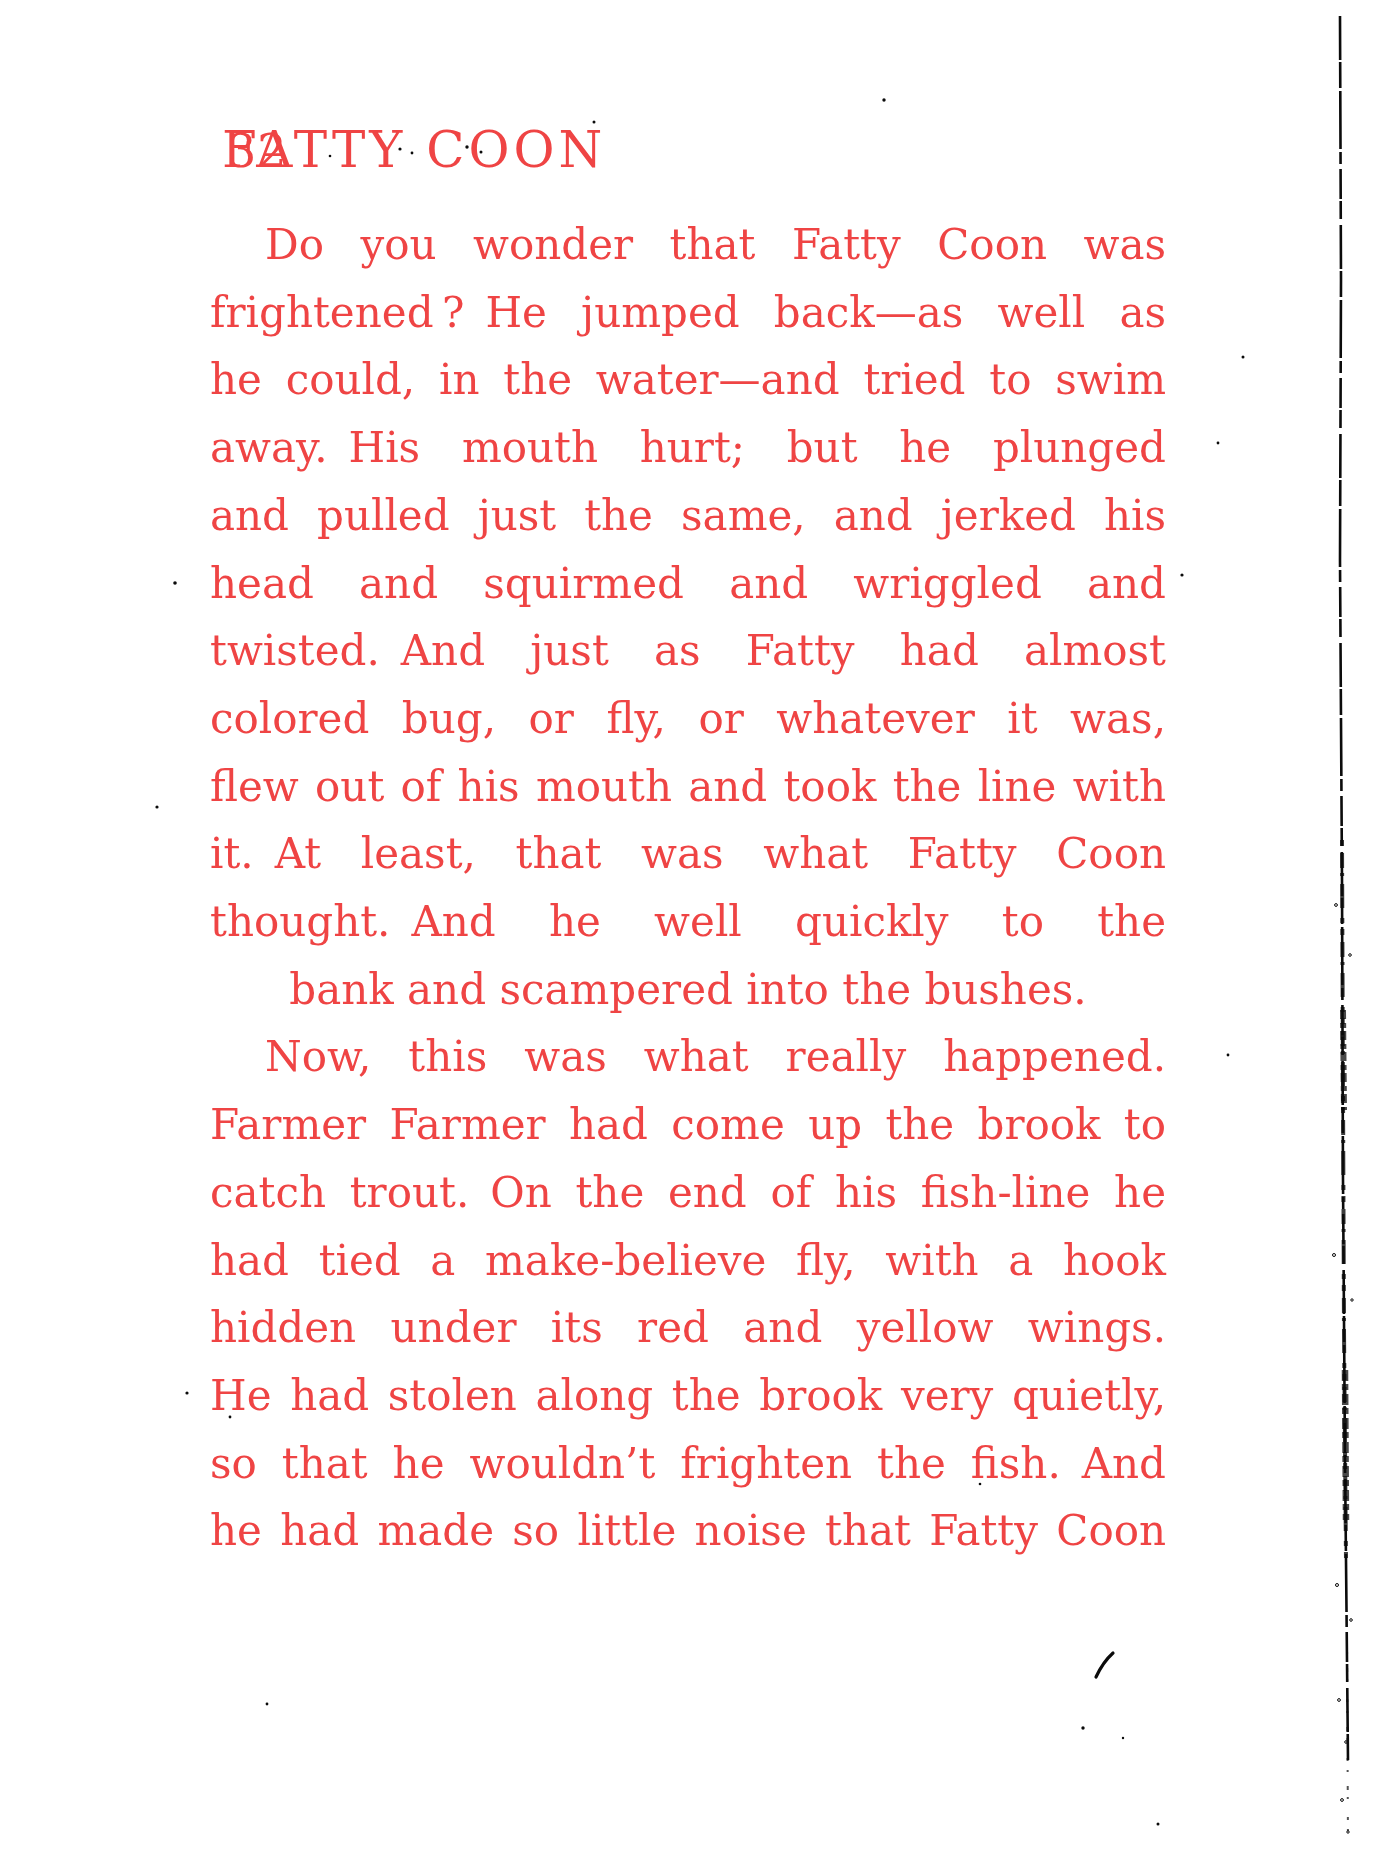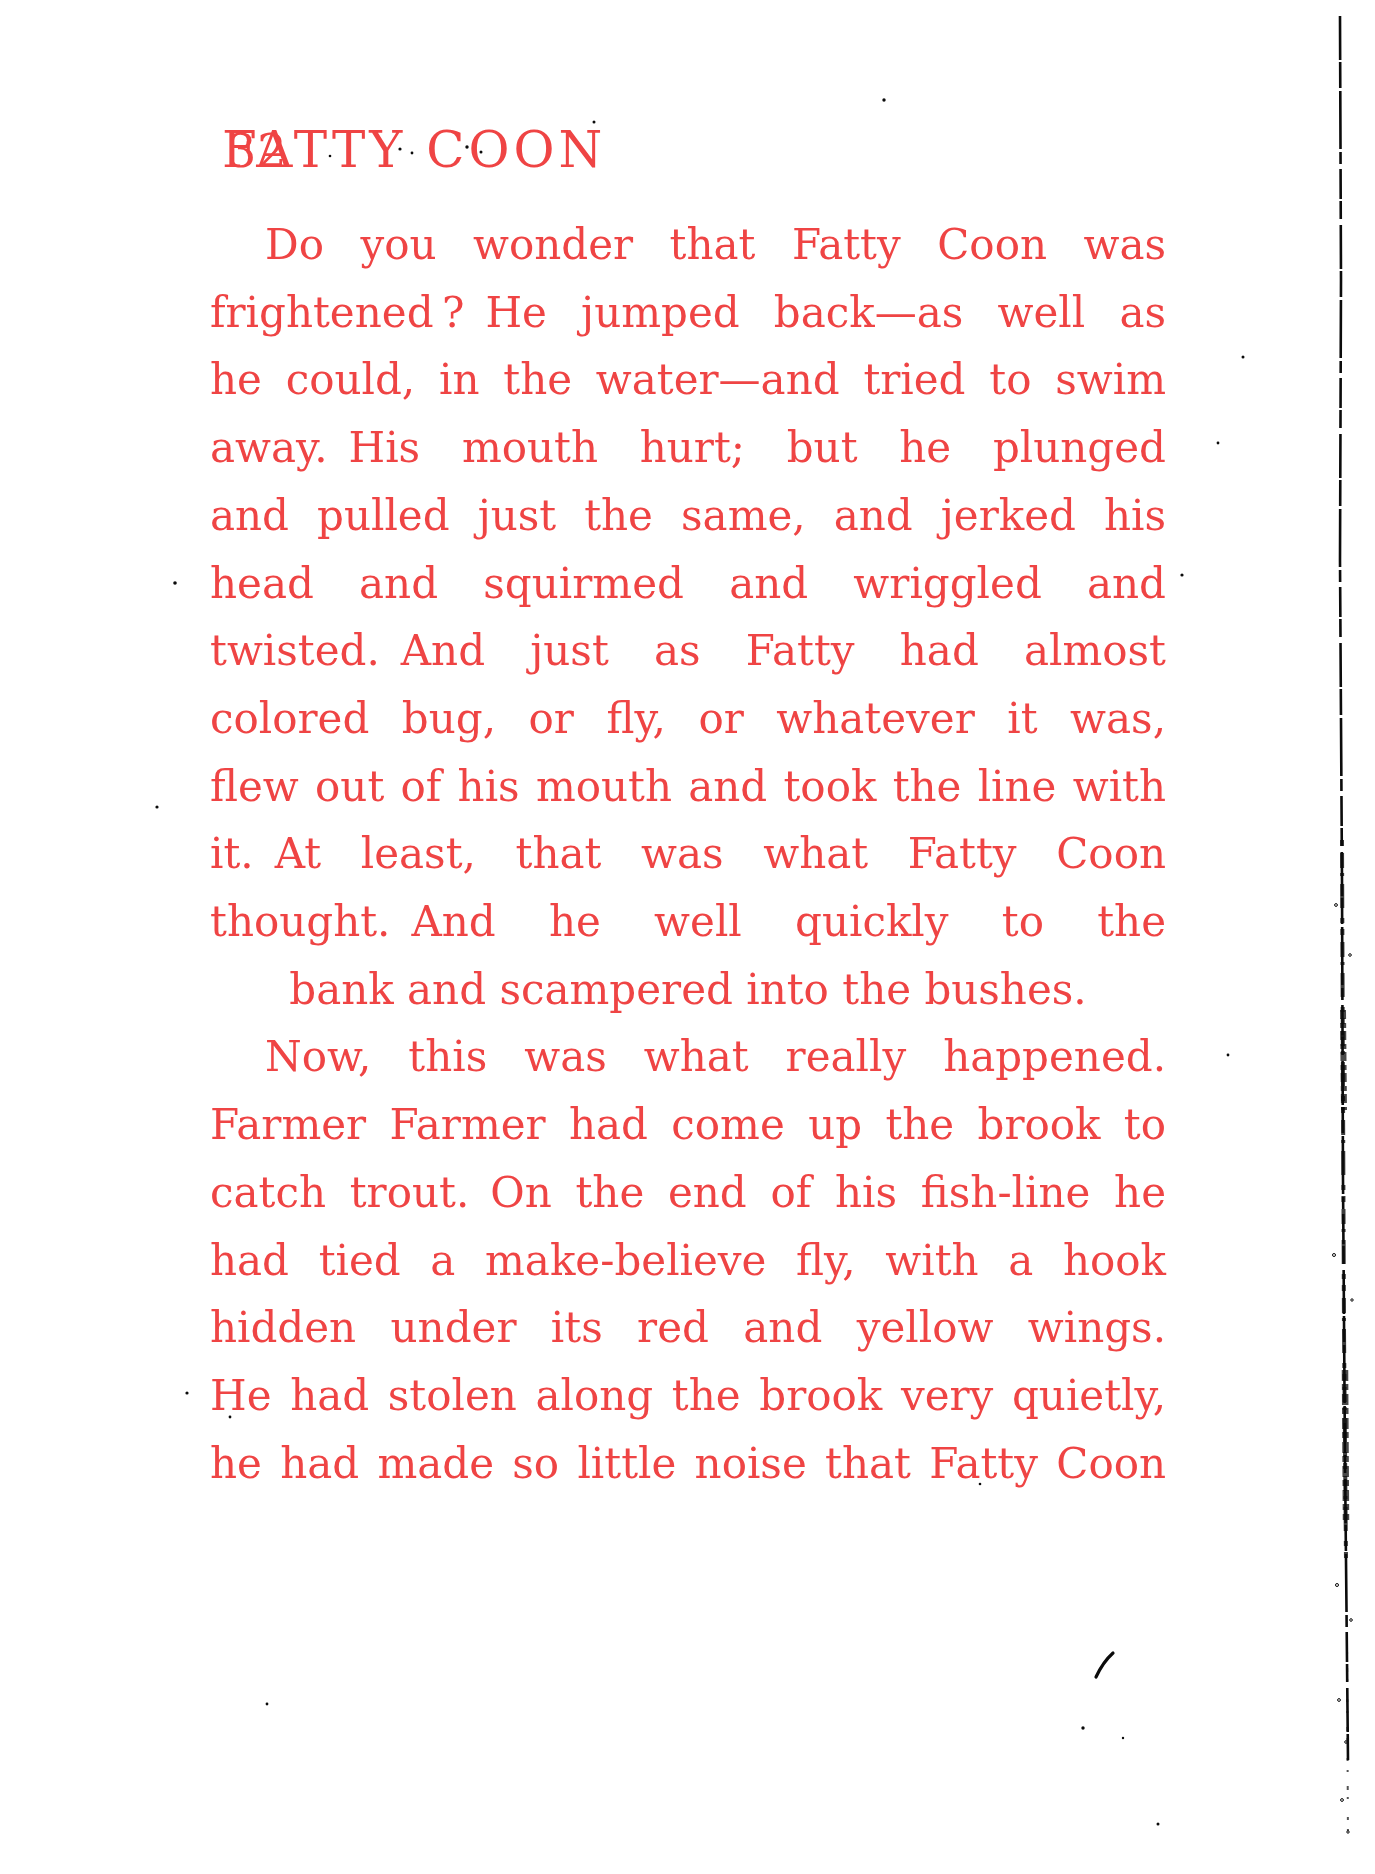--- a/index.html
+++ b/index.html
@@ -67,20 +67,21 @@
       <div class="line j">flew out of his mouth and took the line with</div>
       <div class="line j">it. At least, that was what Fatty Coon</div>
       <div class="line j">thought. And he well quickly to the</div>
       <div class="line">bank and scampered into the bushes.</div>
       <div class="line j ind">Now, this was what really happened.</div>
       <div class="line j">Farmer Farmer had come up the brook to</div>
       <div class="line j">catch trout. On the end of his fish-line he</div>
       <div class="line j">had tied a make-believe fly, with a hook</div>
       <div class="line j">hidden under its red and yellow wings.</div>
       <div class="line j">He had stolen along the brook very quietly,</div>
+      <div class="line j">so that he wouldn’t frighten the fish. And</div>
       <div class="line j">he had made so little noise that Fatty Coon</div>
     </div>
 
   <svg class="artifacts" width="1375" height="1874" viewBox="0 0 1375 1874" xmlns="http://www.w3.org/2000/svg">
 
     <g stroke="#0b0b0b" fill="none" stroke-linecap="butt">
       <path d="M1340,16 L1341,280 L1340,560 L1342,880 L1343,1180 L1345,1460 L1347,1660 L1348,1760" stroke-width="2.6" stroke-dasharray="44 2 26 3 58 3 12 5 30 2 18 6"></path>
       <path d="M1342,840 L1343,1090 L1344,1330 L1346,1560" stroke-width="4" opacity="0.8" stroke-dasharray="6 7 15 5 3 8 24 10 5 6"></path>
       <path d="M1343,1010 L1344,1110" stroke-width="6" opacity="0.75" stroke-dasharray="9 4 5 3"></path>
       <path d="M1345,1370 L1346,1520" stroke-width="6.5" opacity="0.75" stroke-dasharray="11 3 6 4"></path>

